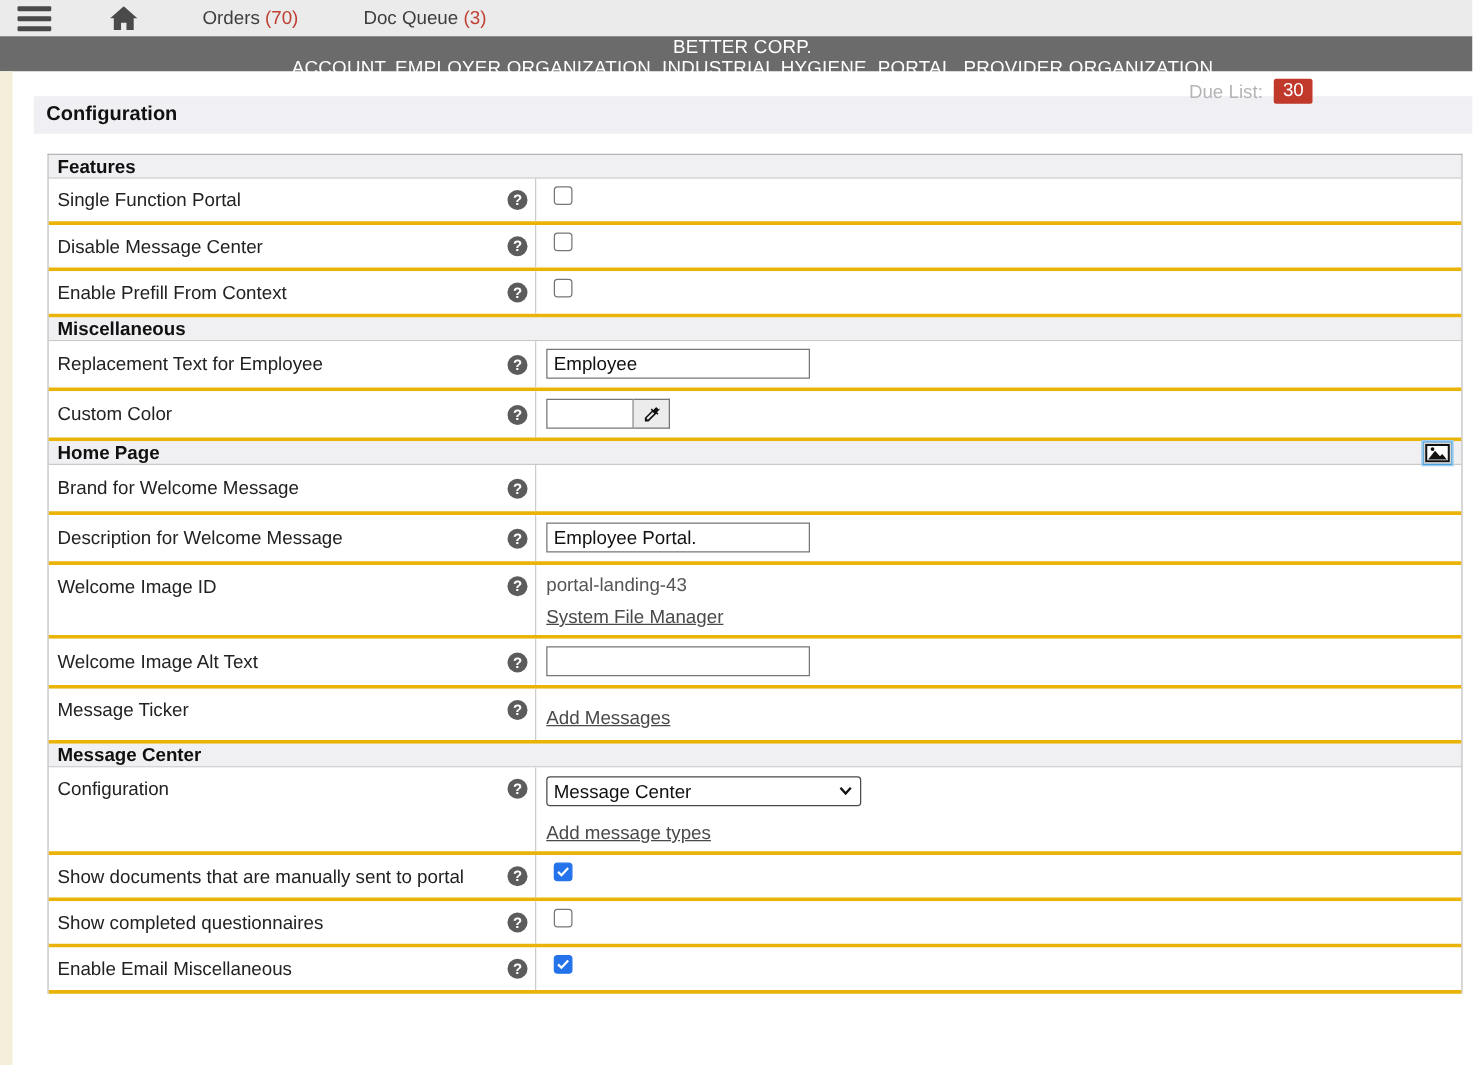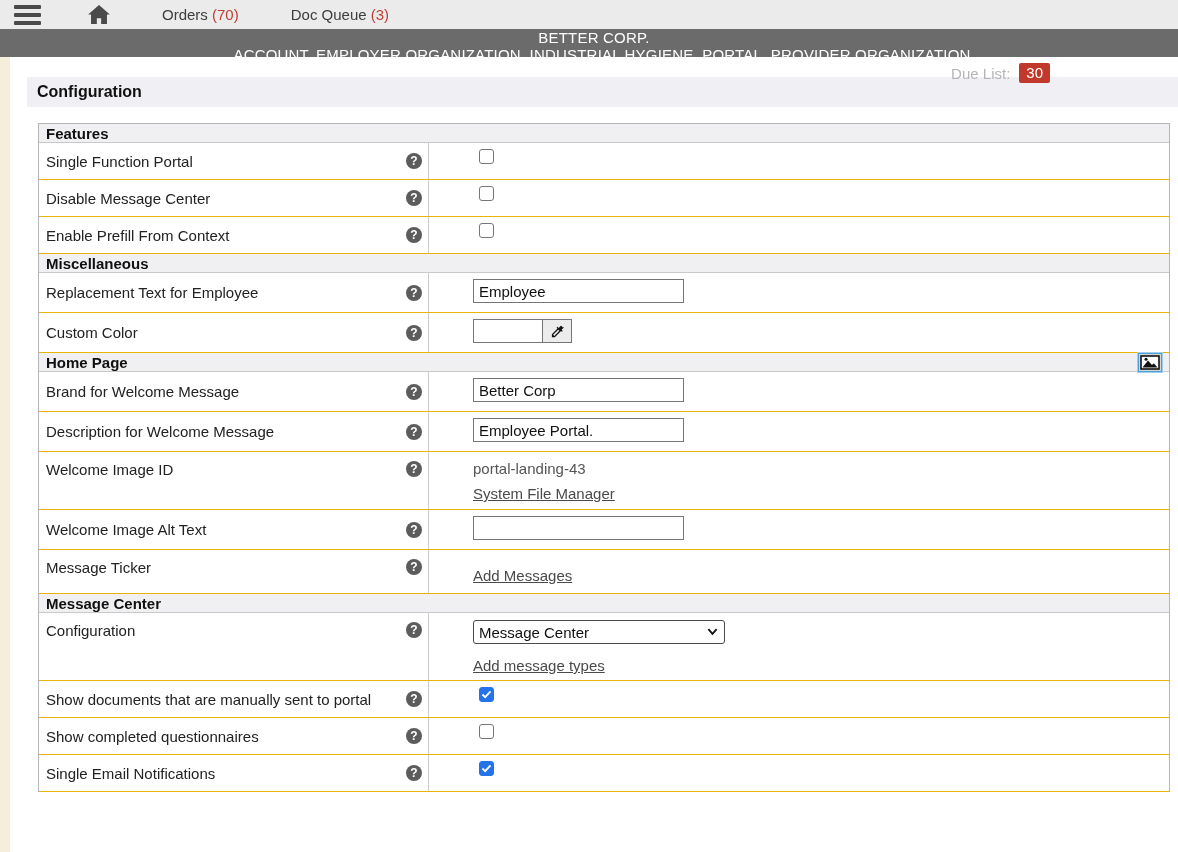--- a/index.html
+++ b/index.html
@@ -30,21 +30,21 @@
 
   
   .content { margin-left:27px; }
   .page-title { margin-top:20px; height:30px; background:#f0f0f4; font-weight:bold; font-size:16px; line-height:30px; padding-left:10px; color:#101010; }
 
   .cfg-table { margin-top:16px; margin-left:11px; width:1132px; border:1px solid #b5b5b5; border-bottom:none; }
 
   .section-row { height:19px; background:#f0f0f2; border-bottom:1px solid #c9c9c9; display:flex; align-items:center; justify-content:space-between; padding:0 7px; }
   .section-title { font-weight:bold; font-size:15px; color:#101010; }
 
-  .row { display:flex; border-bottom:1px solid #eab308; background:#fff;gap:36px; }
+  .row { display:flex; border-bottom:3px solid #eab308; background:#fff; }
   .label-cell { width:390px; flex:0 0 390px; border-right:1px solid #cccccc; display:flex; align-items:center; justify-content:space-between; padding:0 6px 0 7px; }
   .row.multi .label-cell { align-items:flex-start; padding-top:9px; }
   .row-label { font-size:15px; color:#222; }
   .help { width:16px; height:16px; border-radius:50%; background:#5c5c5c; color:#fff; font-size:12px; font-weight:bold; display:flex; align-items:center; justify-content:center; flex-shrink:0; cursor:pointer; line-height:1; }
 
   .value-cell { flex:1; display:flex; flex-direction:column; justify-content:flex-start; padding:6px 8px; gap:8px; }
 
   .row-check { min-height:37px; }
   .row-input { min-height:40px; }
   .row-imageid { min-height:58px; }
@@ -202,23 +202,20 @@
           <circle cx="6" cy="4.2" r="1.5" fill="#111"></circle>
         </svg>
       </button>
     </div>
 
     <div class="row row-input">
       <div class="label-cell">
         <span class="row-label">Brand for Welcome Message</span>
         <span class="help">?</span>
       </div>
-      <div class="value-cell">
-        <input class="text-input" type="text" value="Better Corp" style="">
-      </div>
     </div>
 
     <div class="row row-input">
       <div class="label-cell">
         <span class="row-label">Description for Welcome Message</span>
         <span class="help">?</span>
       </div>
       <div class="value-cell">
         <input class="text-input" type="text" value="Employee Portal." style="">
       </div>
@@ -300,21 +297,21 @@
       </div>
       <div class="value-cell">
         <span class="checkbox">
           
         </span>
       </div>
     </div>
 
     <div class="row row-check">
       <div class="label-cell">
-        <span class="row-label">Single Email Notifications</span>
+        <span class="row-label">Enable Email Miscellaneous</span>
         <span class="help">?</span>
       </div>
       <div class="value-cell">
         <span class="checkbox checked">
           <svg viewBox="0 0 12 10">
               <polyline points="1.5,5 4.5,8 10.5,1.5" fill="none" stroke="#fff" stroke-width="2"></polyline>
             </svg>
         </span>
       </div>
     </div>

